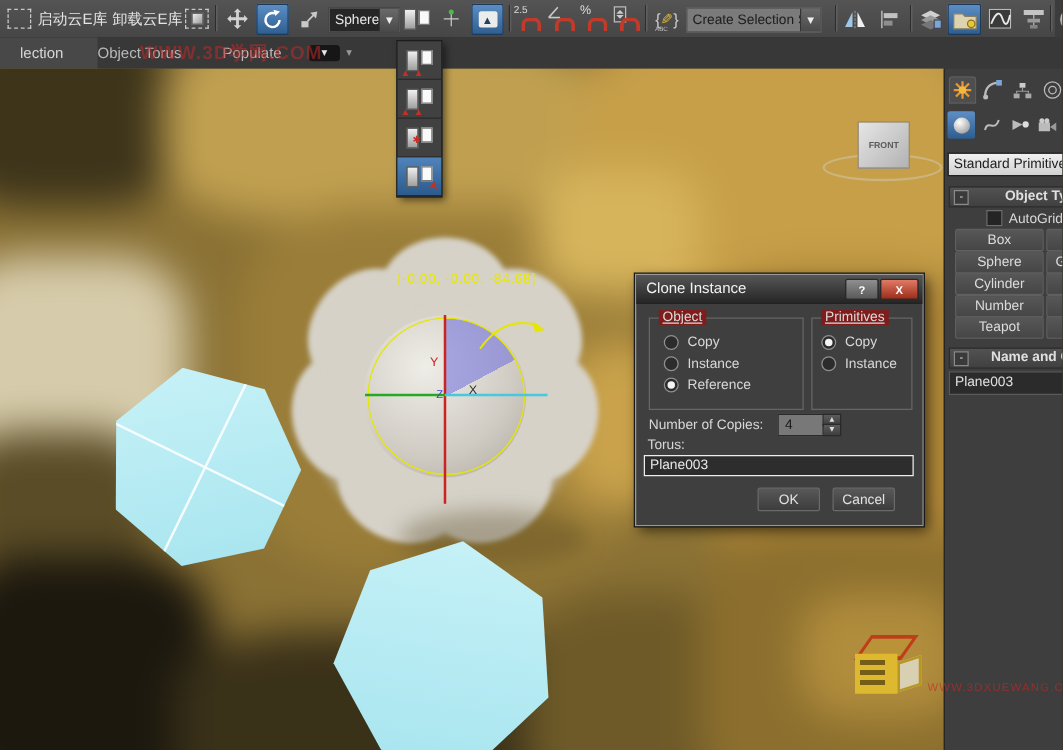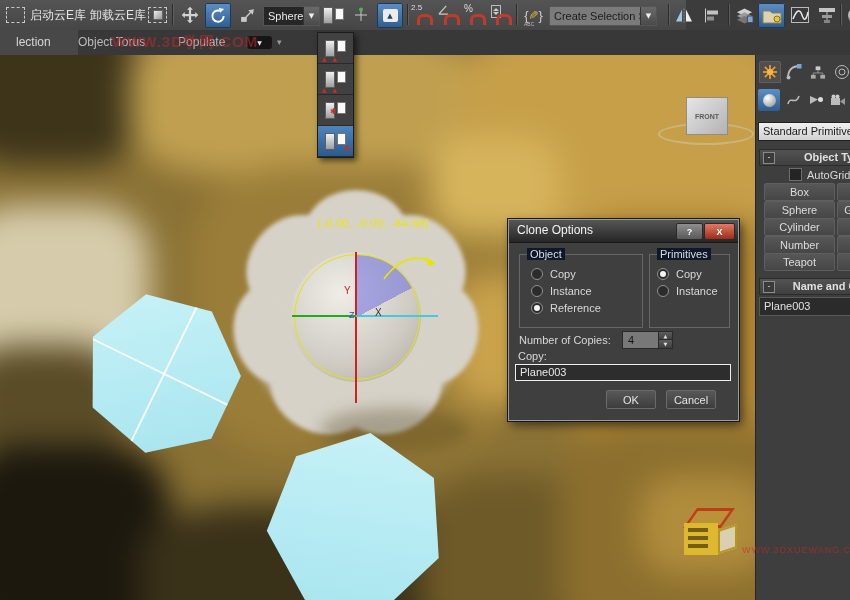--- a/index.html
+++ b/index.html
@@ -1,20 +1,20 @@
 <!DOCTYPE html>
 <html><head>
 <meta charset="utf-8">
 <style>
   html,body{margin:0;padding:0;background:#222;}
   #app{position:relative;width:850px;height:600px;overflow:hidden;background:#3c3c3c;
        font-family:"Liberation Sans",sans-serif;color:#ddd;-webkit-font-smoothing:antialiased;}
   .abs{position:absolute;}
   
-  #toolbar{position:absolute;left:0;top:0;width:686px;height:30px;
+  #toolbar{position:absolute;left:0;top:0;width:844px;height:30px;
            background:linear-gradient(#545454,#464646);border-bottom:1px solid #2e2e2e;}
   .tbtn{position:absolute;top:3px;width:24px;height:24px;display:flex;align-items:center;justify-content:center;border-radius:2px;}
   .tbtn.active{background:linear-gradient(#5d8fc6,#2e5c8e);box-shadow:inset 0 0 0 1px #1c3a58;}
   .vsep{position:absolute;top:4px;width:2px;height:21px;background:linear-gradient(90deg,#2c2c2c 50%,#5f5f5f 50%);}
   .ttext{position:absolute;top:0;height:30px;line-height:30px;font-size:12px;color:#e4e4e4;}
   .combo{position:absolute;top:6px;height:18px;background:#262626;border:1px solid #555;display:flex;align-items:center;}
   .combo .val{font-size:11px;color:#e8e8e8;padding:0 4px;white-space:nowrap;overflow:hidden;flex:1;}
   .combo .arr{width:15px;height:100%;background:linear-gradient(#6a6a6a,#4a4a4a);color:#eee;font-size:7px;
               display:flex;align-items:center;justify-content:center;border-left:1px solid #333;font-family:"DejaVu Sans",sans-serif;}
   .combo.lit{background:#7b7b7b;}
@@ -59,21 +59,21 @@
   #dialog{position:absolute;left:508px;top:219px;width:229px;height:200px;background:#3f3f3f;
           border:1px solid #9a9a9a;outline:1px solid #1a1a1a;box-shadow:3px 4px 10px rgba(0,0,0,.6);z-index:40;}
   #dlg-title{position:absolute;left:0;top:0;width:100%;height:22px;background:linear-gradient(#565656,#262626);
              border-bottom:1px solid #1a1a1a;}
   #dlg-title .t{position:absolute;left:8px;top:3px;font-size:12px;color:#f2f2f2;}
   .winbtn{position:absolute;top:3px;height:15px;border:1px solid #2a2a2a;border-radius:2px;color:#fff;
           display:flex;align-items:center;justify-content:center;font-size:9px;font-weight:bold;}
   #btn-help{left:167px;width:25px;background:linear-gradient(#8e8e8e,#5a5a5a);}
   #btn-close{left:195px;width:29px;background:linear-gradient(#e07a64,#9c2d1a);}
   .group{position:absolute;border:1px solid #666;}
-  .gleg{position:absolute;top:-7px;left:7px;background:#0f172a;padding:0 3px;font-size:11px;color:#dcdcdc;}
+  .gleg{position:absolute;top:-7px;left:7px;background:#7f1d1d;padding:0 3px;font-size:11px;color:#dcdcdc;text-decoration:underline;}
   .radio{position:absolute;display:flex;align-items:flex-end;gap:7px;font-size:11px;color:#d8d8d8;}
   .rdot{width:10px;height:10px;border-radius:50%;border:1px solid #909090;background:#2c2c2c;position:relative;}
   .radio.on .rdot:after{content:"";position:absolute;left:2px;top:2px;width:6px;height:6px;border-radius:50%;background:#f4f4f4;}
   .dlbl{position:absolute;font-size:11px;color:#d8d8d8;}
   #spinfield{position:absolute;left:113px;top:111px;width:34px;height:16px;background:#787878;color:#161616;
              font-size:11px;line-height:16px;padding-left:5px;border:1px solid #2a2a2a;}
   .spin{position:absolute;left:149px;width:13px;height:8px;background:linear-gradient(#5c5c5c,#3e3e3e);border:1px solid #2a2a2a;
         color:#ddd;font-size:5px;display:flex;align-items:center;justify-content:center;font-family:"DejaVu Sans",sans-serif;}
   #nameinput{position:absolute;left:6px;top:144px;width:210px;height:15px;background:#2d2d2d;border:1px solid #eee;
              color:#e6e6e6;font-size:11px;line-height:15px;padding-left:4px;}
@@ -347,21 +347,21 @@
     </div>
     <div class="fcell c4 active">
       <div class="fb1"></div>
         <div class="fb2"></div>
       <span class="fmark">▶</span>
     </div>
   </div>
 
   <div id="dialog">
     <div id="dlg-title">
-      <span class="t">Clone Options</span>
+      <span class="t">Clone Instance</span>
       <div class="winbtn" id="btn-help">?</div>
       <div class="winbtn" id="btn-close">X</div>
     </div>
 
     <div class="group" style="left:10px;top:34px;width:122px;height:72px">
       <span class="gleg">Object</span>
     </div>
     <div class="radio" style="left:22px;top:48px">
       <span class="rdot"></span>
         <span>Copy</span>
@@ -389,21 +389,21 @@
 
     <span class="dlbl" style="left:10px;top:114px">Number of Copies:</span>
     <div id="spinfield">4</div>
     <div class="spin" style="top:111px">
         <span>▲</span>
       </div>
     <div class="spin" style="top:119px">
         <span>▼</span>
       </div>
 
-    <span class="dlbl" style="left:9px;top:130px">Copy:</span>
+    <span class="dlbl" style="left:9px;top:130px">Torus:</span>
     <div id="nameinput">Plane003</div>
 
     <div class="dbtn" style="left:97px">OK</div>
     <div class="dbtn" style="left:157px">Cancel</div>
   </div>
 
   <div id="panel">
     <div class="ptab active" style="left:3px">
       <svg width="16" height="16" viewBox="0 0 16 16">
           <g stroke="#e89830" stroke-width="1.8">

